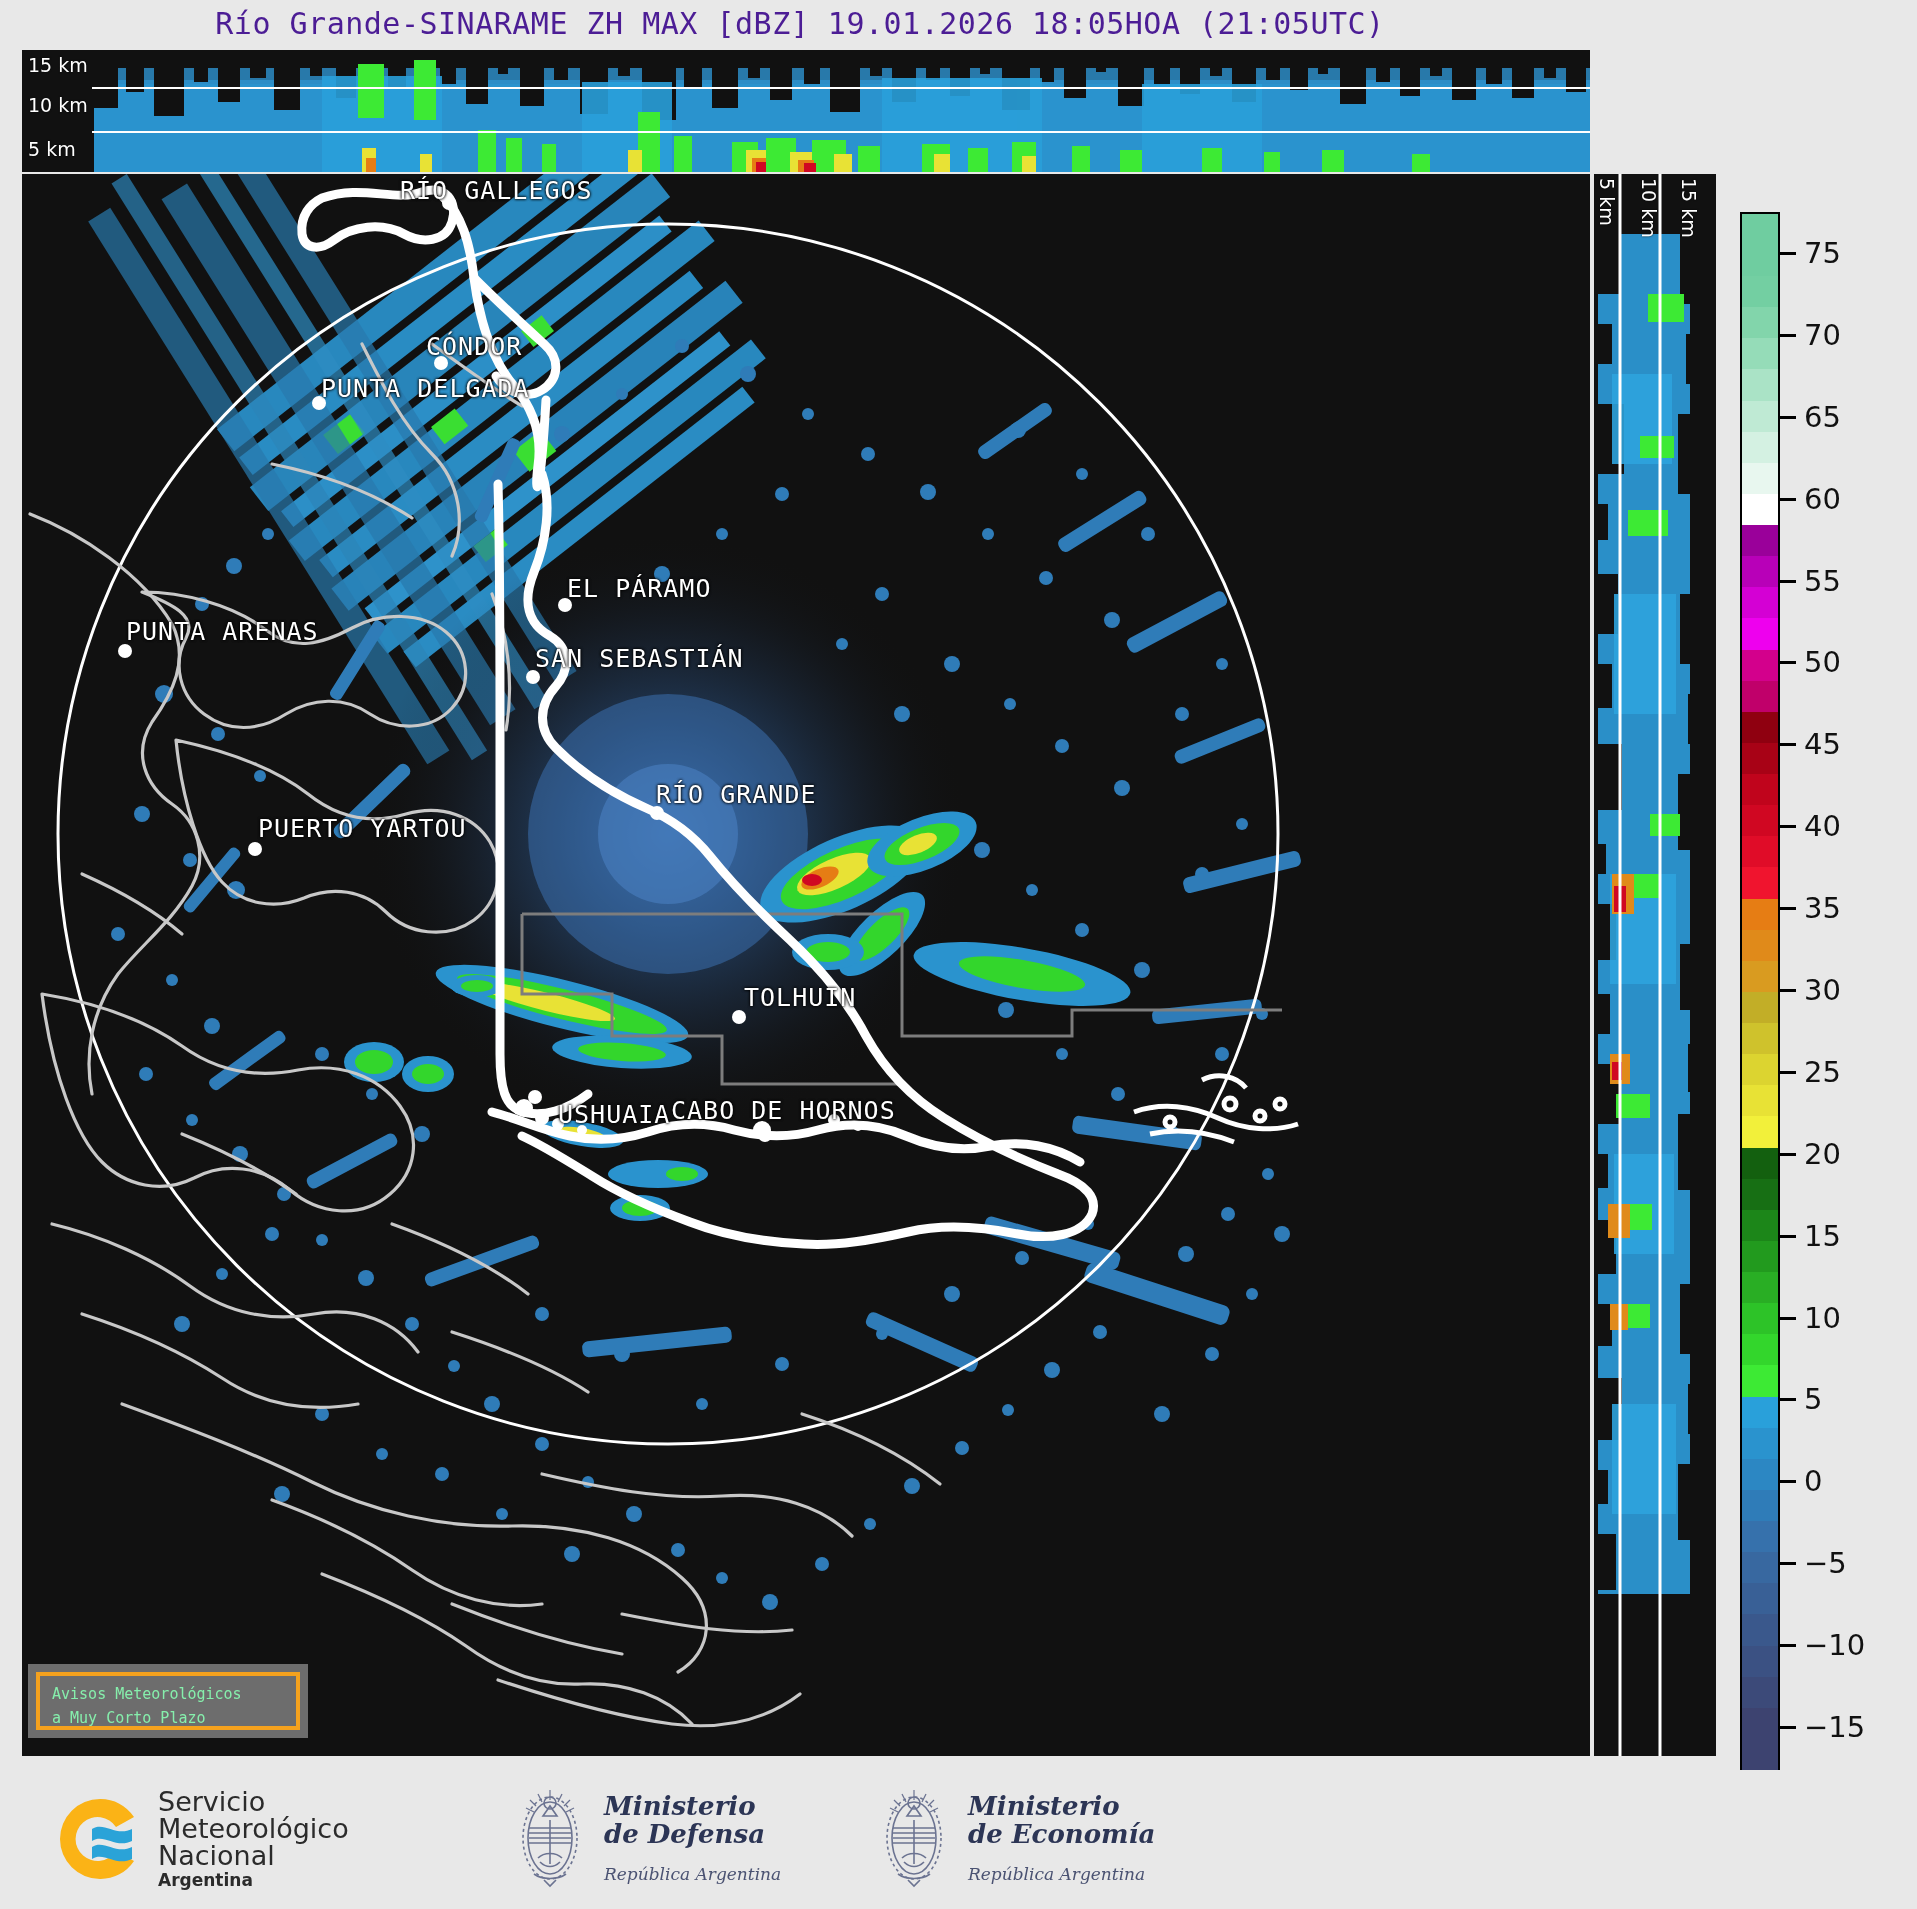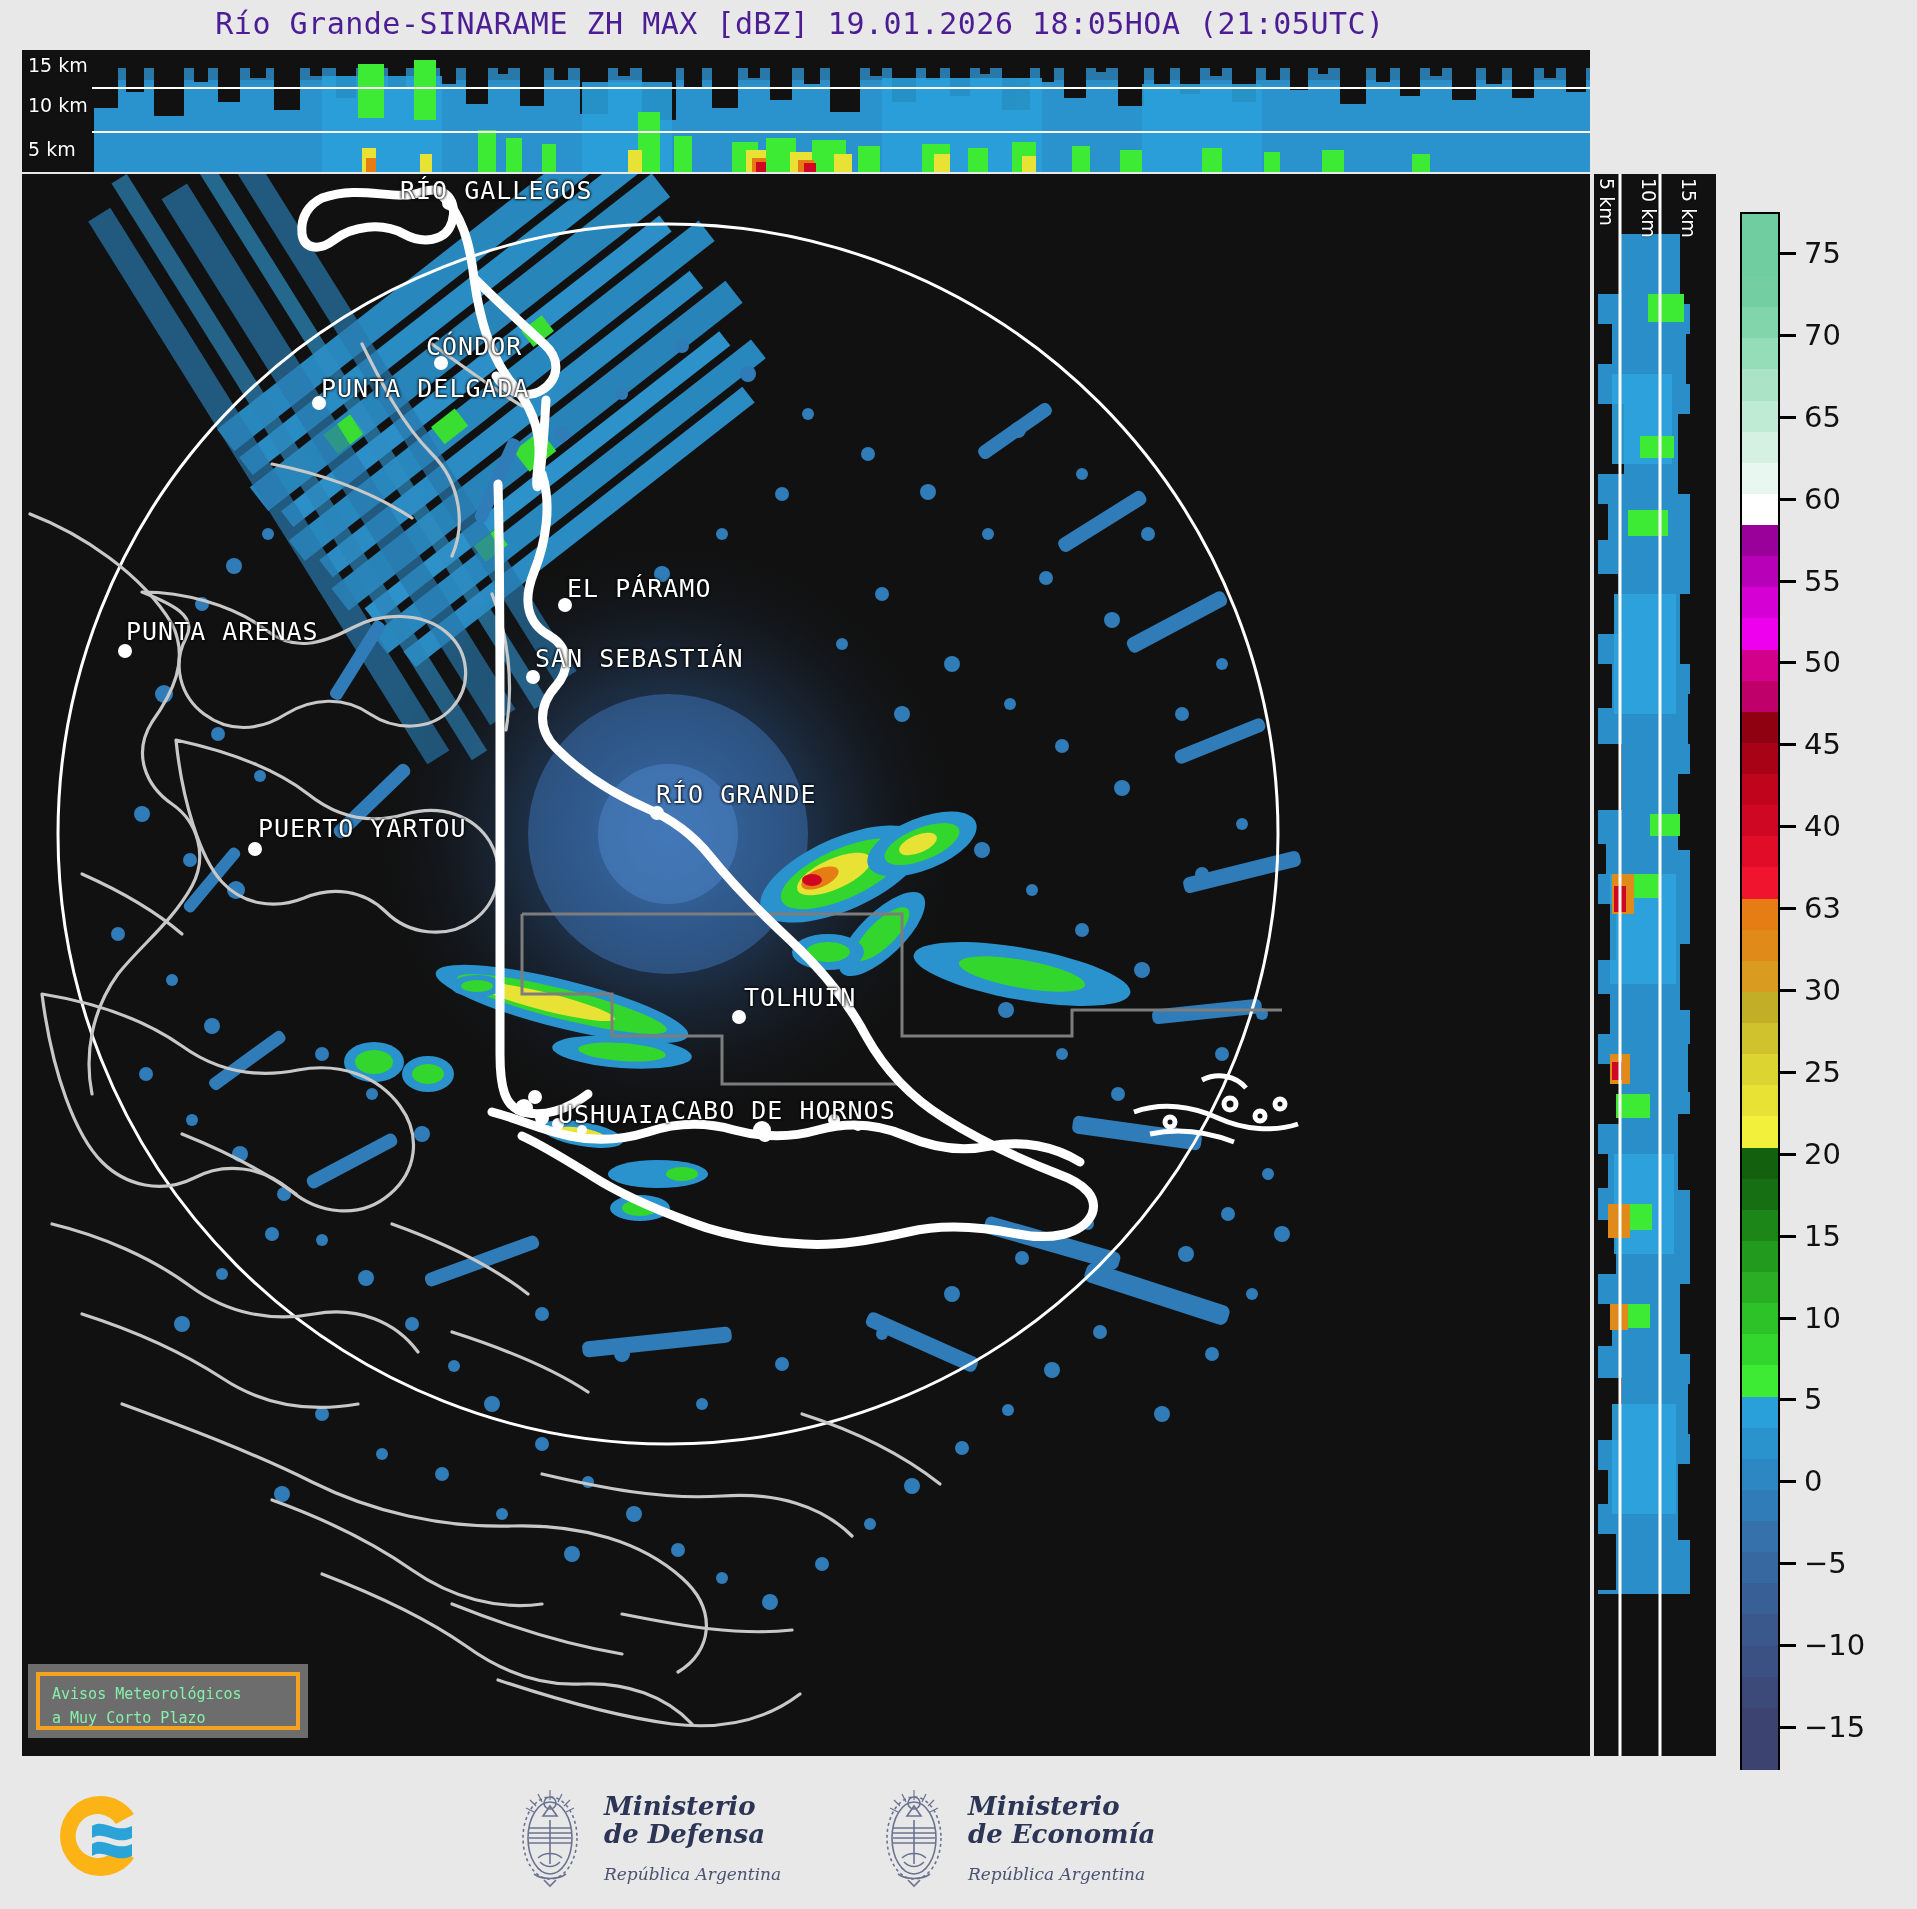--- a/index.html
+++ b/index.html
@@ -749,21 +749,21 @@
       <div class="tl" style="top: 286.632px;">60</div>
       <div class="tk" style="top: 367.526px;"></div>
       <div class="tl" style="top: 368.526px;">55</div>
       <div class="tk" style="top: 449.421px;"></div>
       <div class="tl" style="top: 450.421px;">50</div>
       <div class="tk" style="top: 531.316px;"></div>
       <div class="tl" style="top: 532.316px;">45</div>
       <div class="tk" style="top: 613.211px;"></div>
       <div class="tl" style="top: 614.211px;">40</div>
       <div class="tk" style="top: 695.105px;"></div>
-      <div class="tl" style="top: 696.105px;">63</div>
+      <div class="tl" style="top: 696.105px;">35</div>
       <div class="tk" style="top: 777px;"></div>
       <div class="tl" style="top: 778px;">30</div>
       <div class="tk" style="top: 858.895px;"></div>
       <div class="tl" style="top: 859.895px;">25</div>
       <div class="tk" style="top: 940.789px;"></div>
       <div class="tl" style="top: 941.789px;">20</div>
       <div class="tk" style="top: 1022.68px;"></div>
       <div class="tl" style="top: 1023.68px;">15</div>
       <div class="tk" style="top: 1104.58px;"></div>
       <div class="tl" style="top: 1105.58px;">10</div>
@@ -780,20 +780,26 @@
     </div>
 
   <div class="footer">
 
     <div class="logo" style="left:52px;top:18px;">
       <svg width="96" height="96" viewBox="0 0 96 96">
         <path d="M48 8 A40 40 0 1 0 48 88 A40 40 0 0 0 82 70 L64 60 A22 22 0 1 1 64 36 L82 26 A40 40 0 0 0 48 8 Z" fill="#fbb316"></path>
         <path d="M40 38 C 52 30, 64 46, 80 38 L80 50 C 64 58, 52 42, 40 50 Z" fill="#2aa3d8"></path>
         <path d="M40 56 C 52 48, 64 64, 80 56 L80 68 C 64 76, 52 60, 40 68 Z" fill="#2aa3d8"></path>
       </svg>
+      <div class="smn-text">
+        <div class="l1">Servicio</div>
+        <div class="l2">Meteorológico</div>
+        <div class="l3">Nacional</div>
+        <div class="l4">Argentina</div>
+      </div>
     </div>
 
     <div class="logo" style="left:510px;top:16px;">
       <svg width="80" height="104" viewBox="0 0 80 104">
         <g stroke="#6b7391" fill="none" stroke-width="1.6">
           <ellipse cx="40" cy="52" rx="22" ry="36"></ellipse>
           <ellipse cx="40" cy="52" rx="27" ry="41" stroke-dasharray="3 3"></ellipse>
           <line x1="19" y1="42" x2="61" y2="42"></line>
             <line x1="19" y1="47" x2="61" y2="47"></line>
           <line x1="19" y1="52" x2="61" y2="52"></line>

